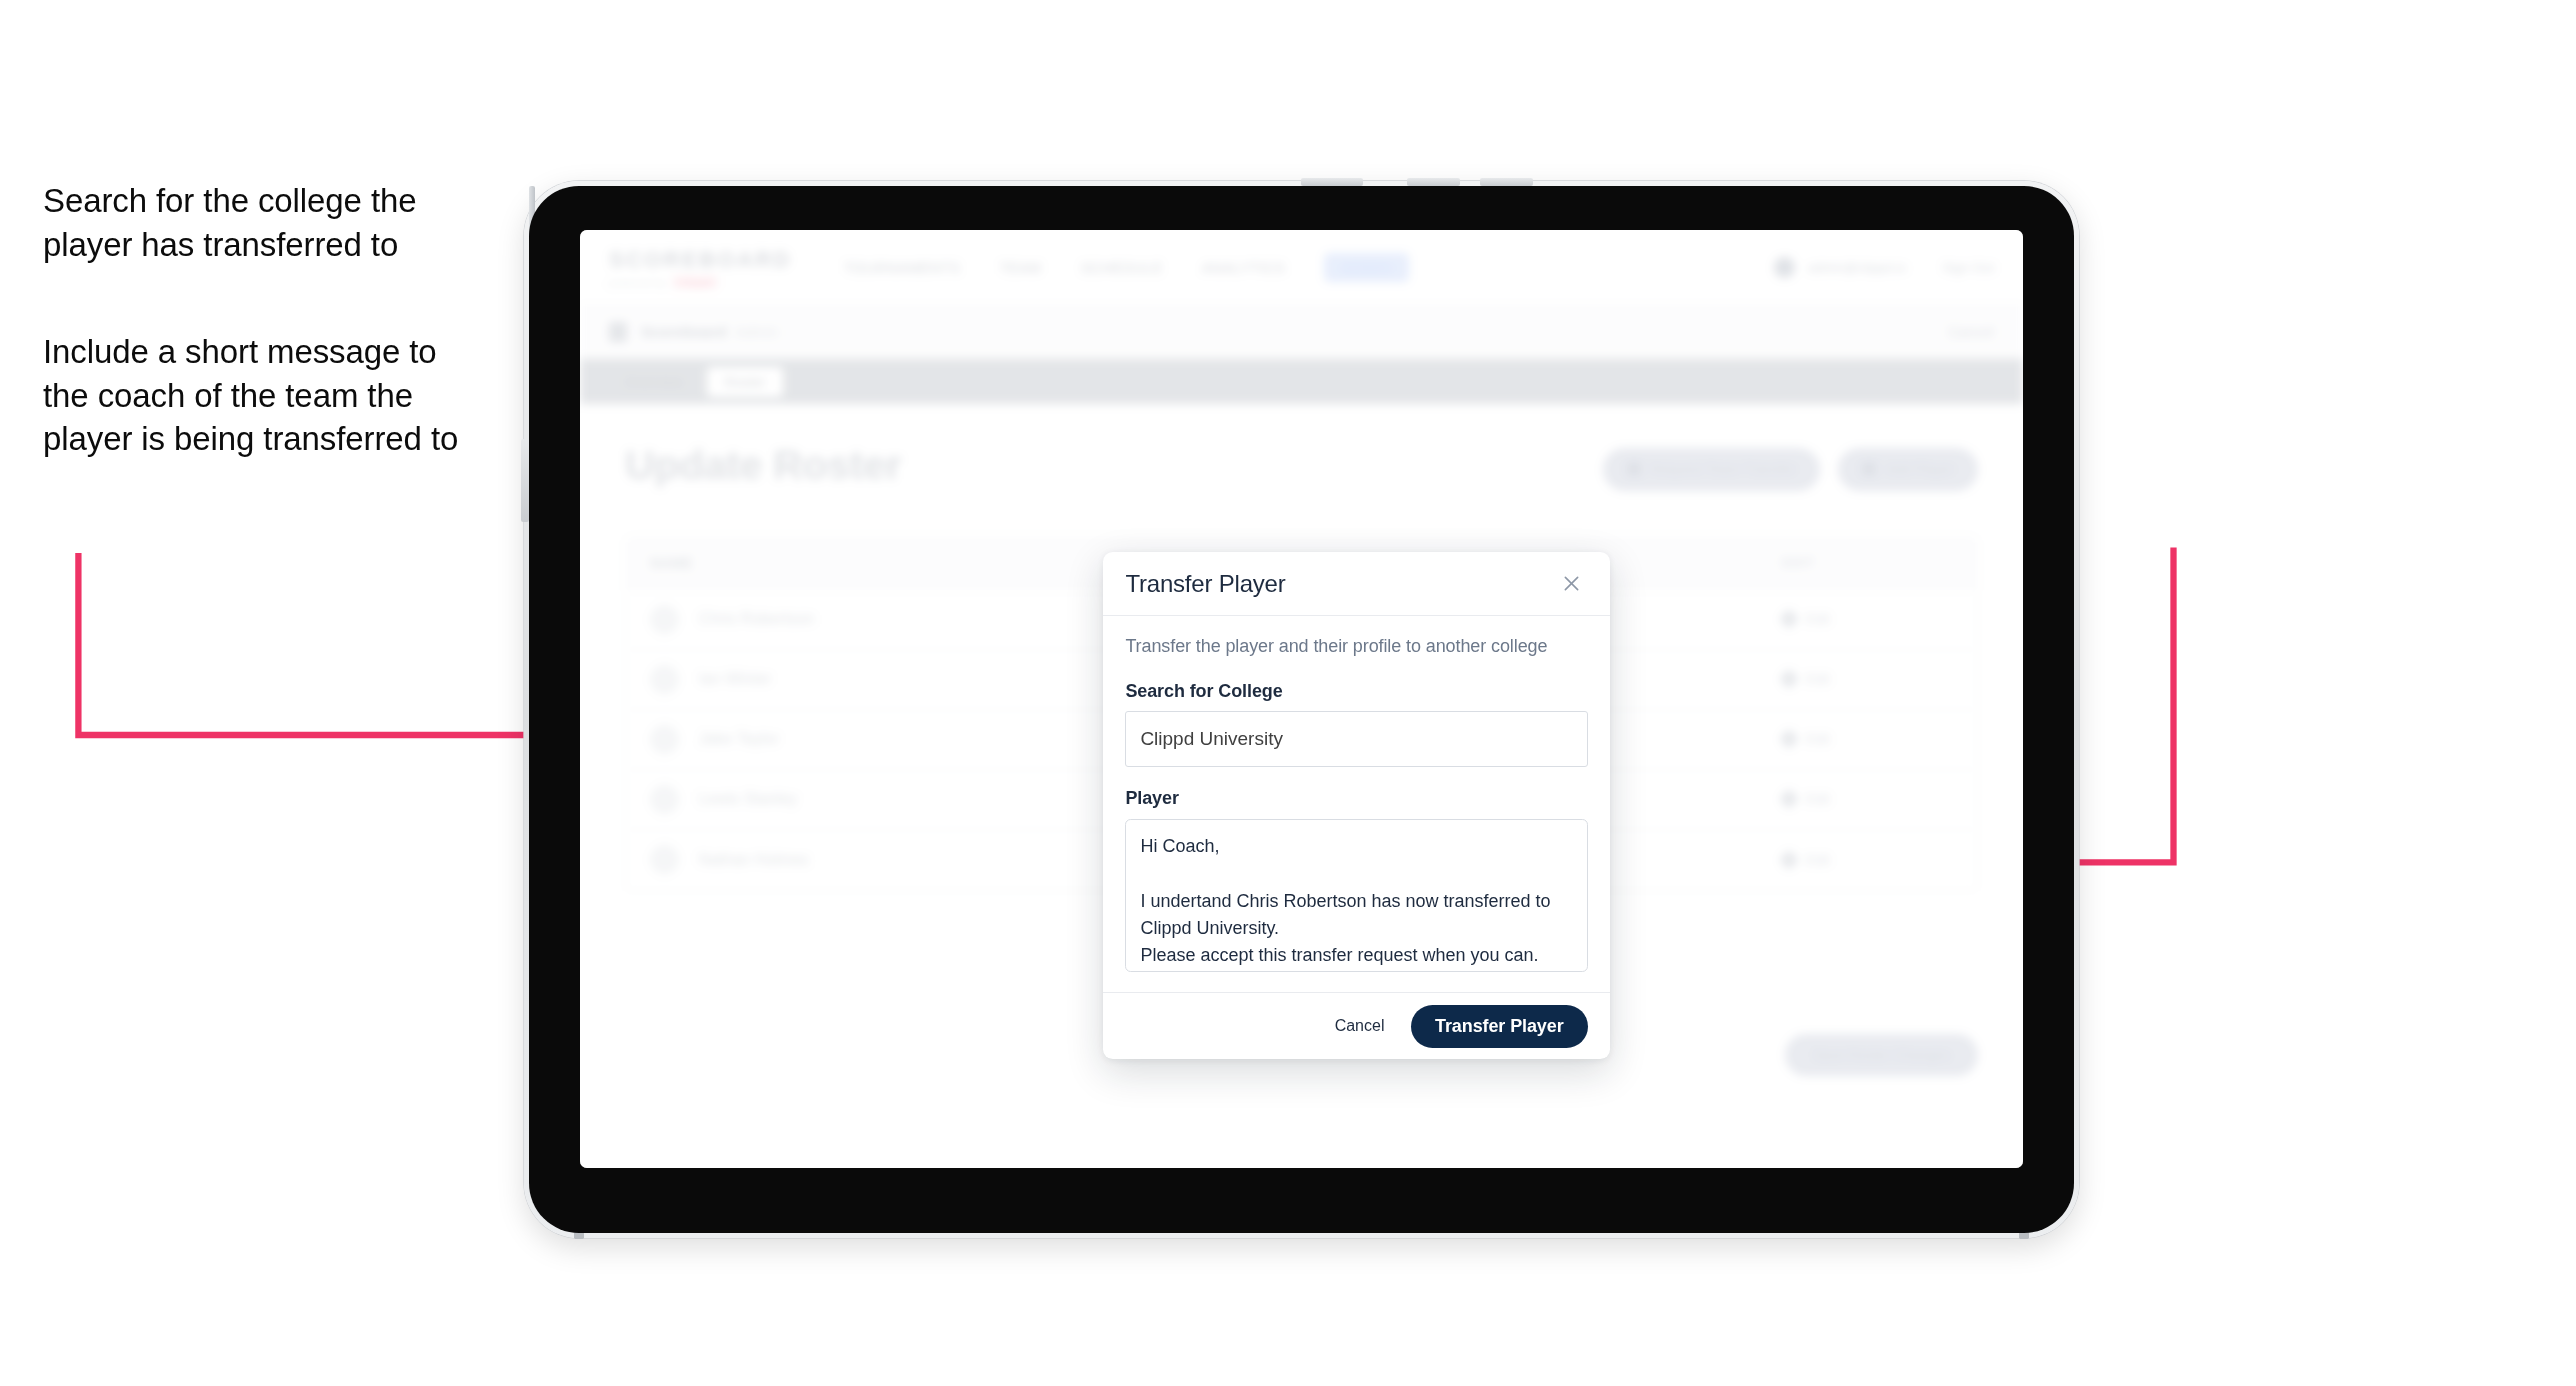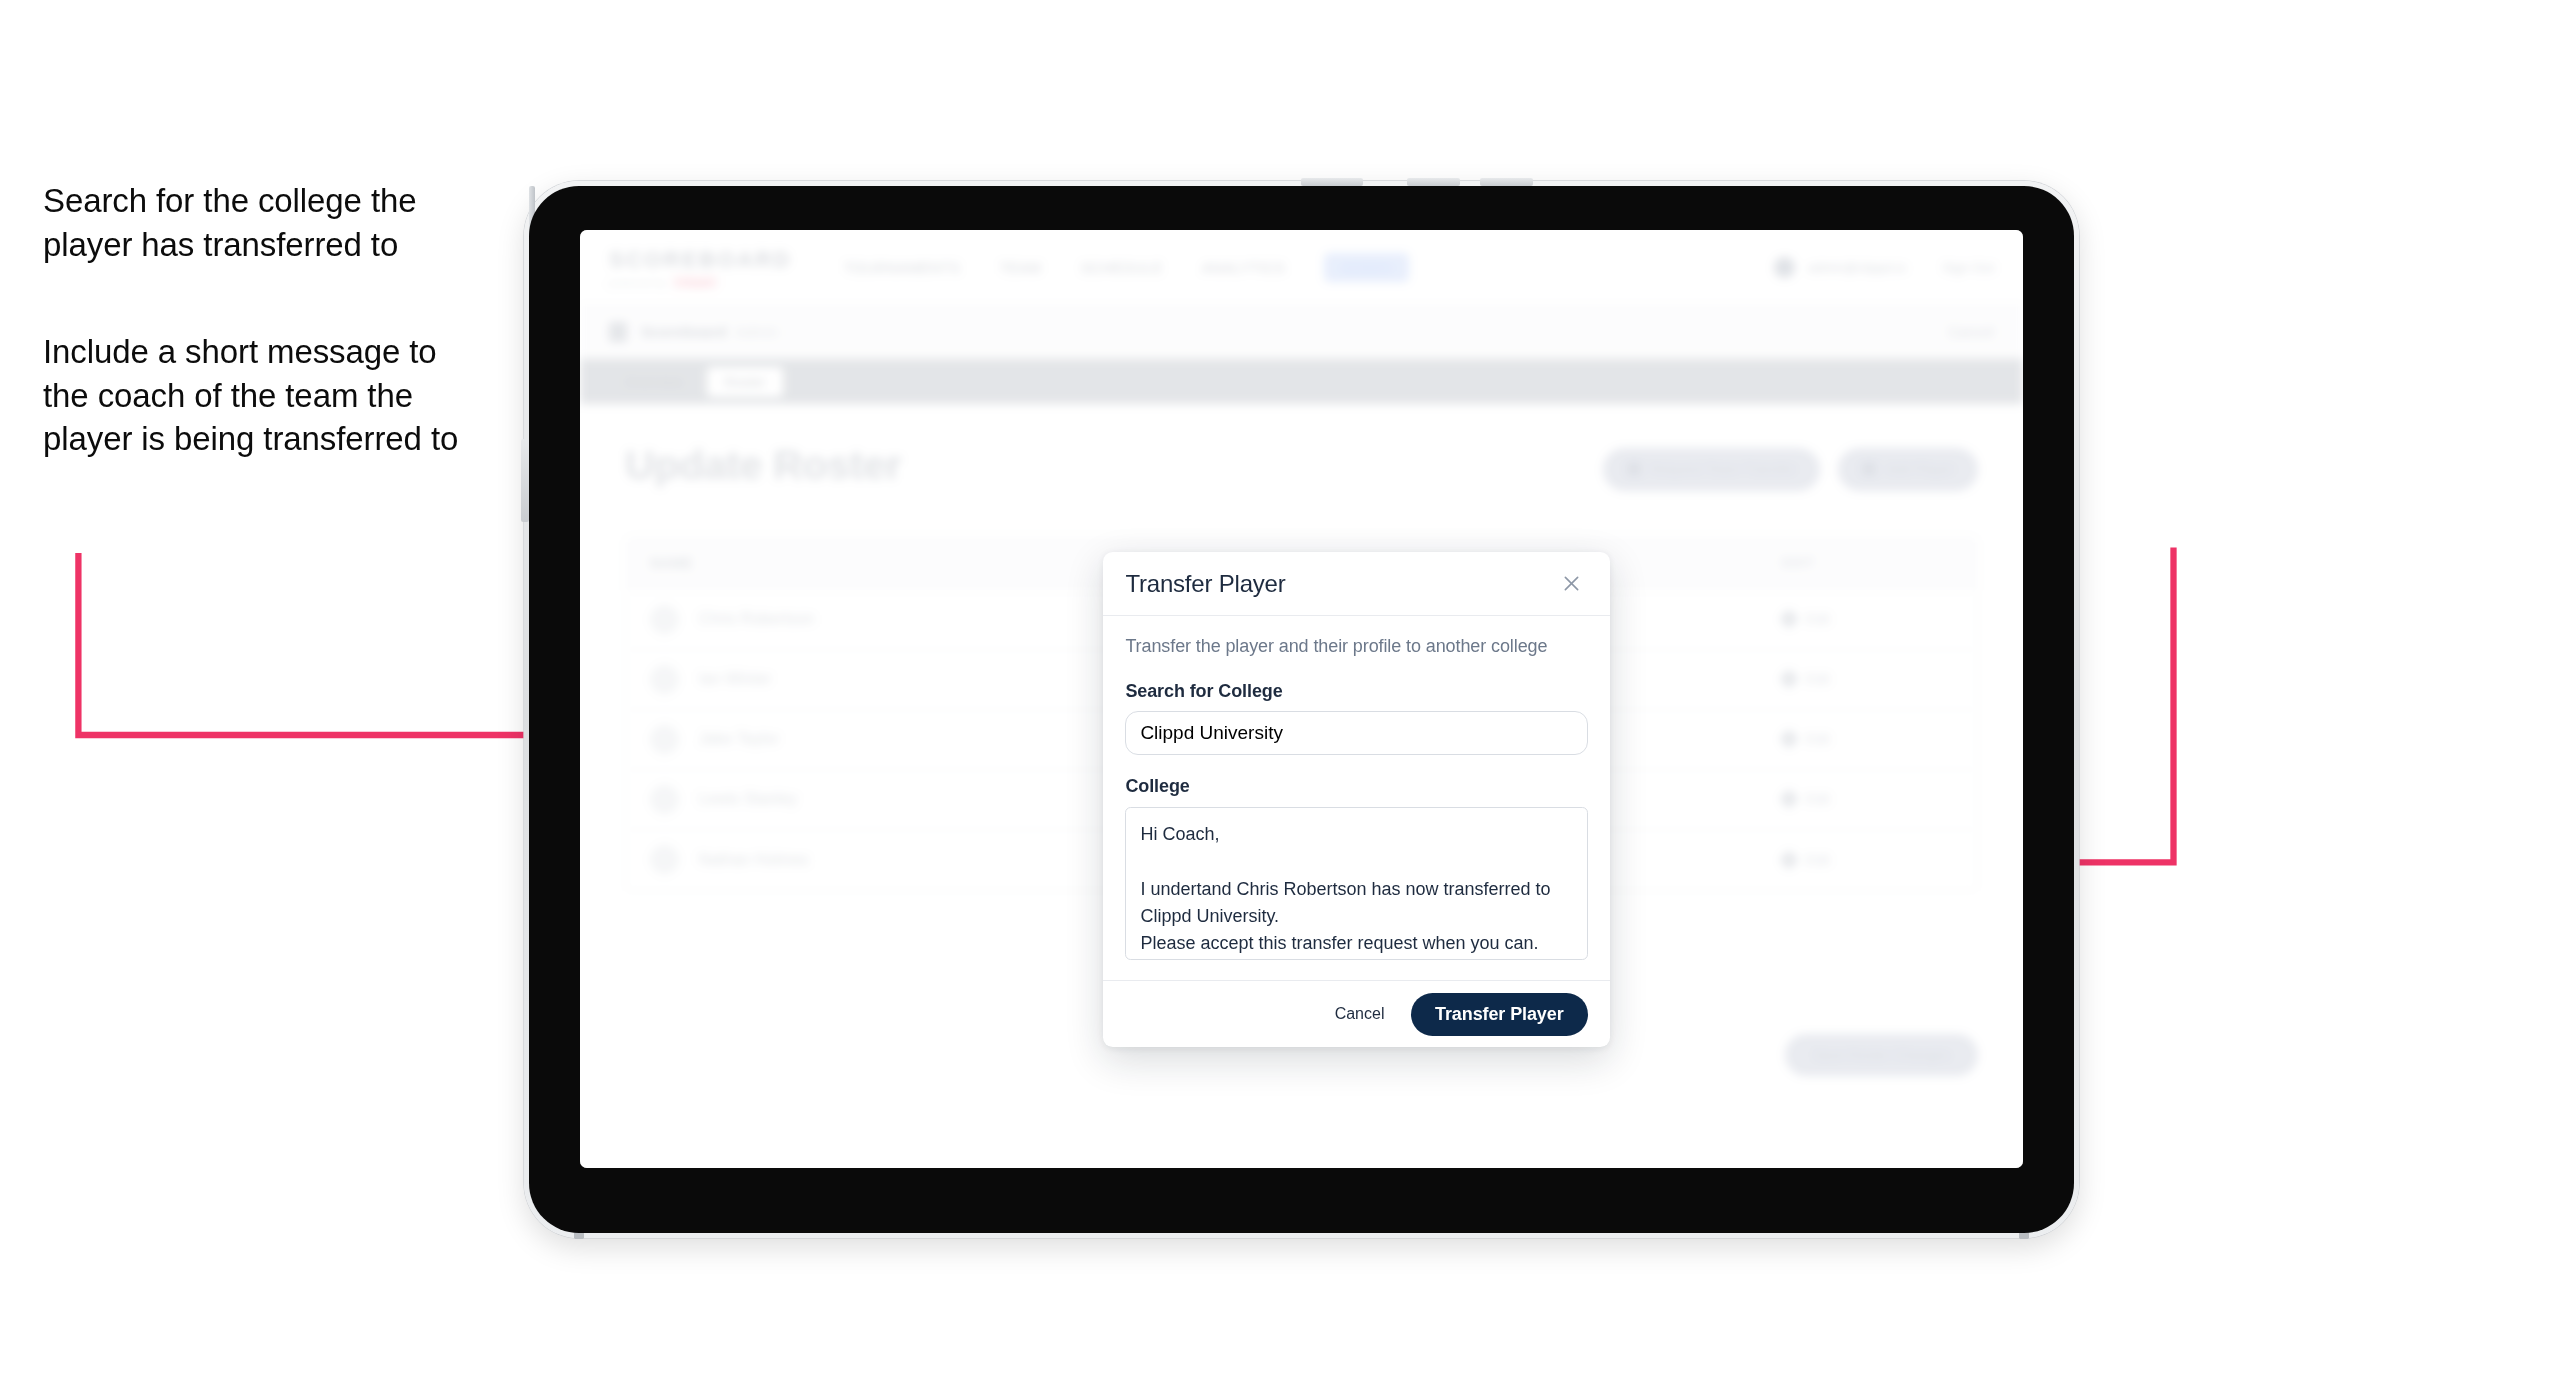--- a/index.html
+++ b/index.html
@@ -155,22 +155,22 @@
   #modal-title { font-size:24px; color:#1e2b3f; font-weight:400; letter-spacing:-0.2px; }
   #modal-close {
     margin-left:auto; width:32px; height:32px; display:flex; align-items:center; justify-content:center;
     cursor:pointer;
   }
   #modal-close svg { display:block; }
   #modal-body { padding: 19.6px 22.4px 18px 22.4px; }
   #modal-desc { font-size:18px; color:#6c788a; margin-bottom:24px; letter-spacing:-0.1px;}
   .field-label { font-size:18px; color:#1e2b3f; font-weight:600; margin-bottom:9.8px; letter-spacing:-0.1px; }
   #college-input {
-    width:100%; height:44px; border:0.7px solid #d9dde3; border-radius:13px;
-    background:#fff; font-size:19px; color:#000000; padding:0 14px;
+    width:100%; height:56px; border:0.7px solid #d9dde3; border-radius:3px;
+    background:#fff; font-size:19px; color:#404040; padding:0 14px;
     font-family:"Liberation Sans", sans-serif; outline:none;
   }
   #msg-label { margin-top:21px; }
   #message-box {
     width:100%; height:153px; border:0.7px solid #d9dde3; border-radius:5.6px;
     background:#fff; padding:12.6px 14px; font-size:18px; color:#1e2b3f;
     line-height:1.52; font-family:"Liberation Sans", sans-serif;
     white-space:pre-wrap; overflow:hidden; outline:none; resize:none;
   }
   #modal-foot {
@@ -335,21 +335,21 @@
             </svg>
           </div>
         </div>
 
         <div id="modal-body">
           <div id="modal-desc">Transfer the player and their profile to another college</div>
 
           <div class="field-label">Search for College</div>
           <input id="college-input" type="text" value="Clippd University" style="">
 
-          <div class="field-label" id="msg-label">College</div>
+          <div class="field-label" id="msg-label">Player</div>
           <textarea id="message-box" placeholder="Write a message" style="">Hi Coach,
 
 I undertand Chris Robertson has now transferred to Clippd University.
 Please accept this transfer request when you can.</textarea>
         </div>
 
         <div id="modal-foot">
           <button id="cancel-btn">Cancel</button>
           <button id="transfer-btn">Transfer Player</button>
         </div>

